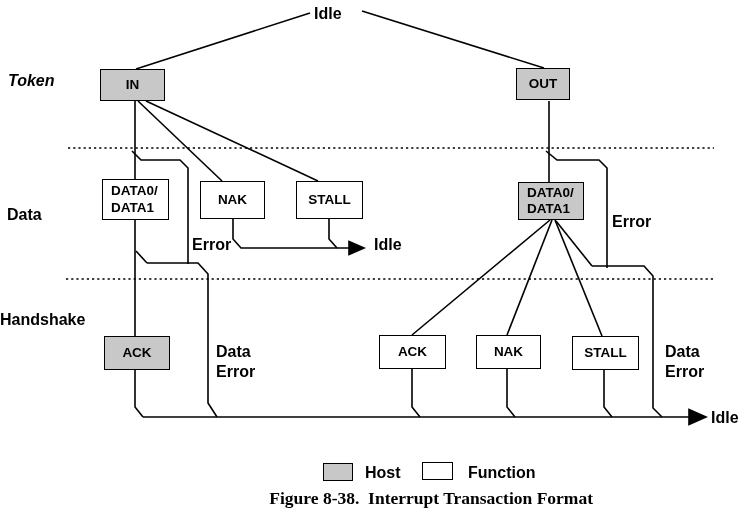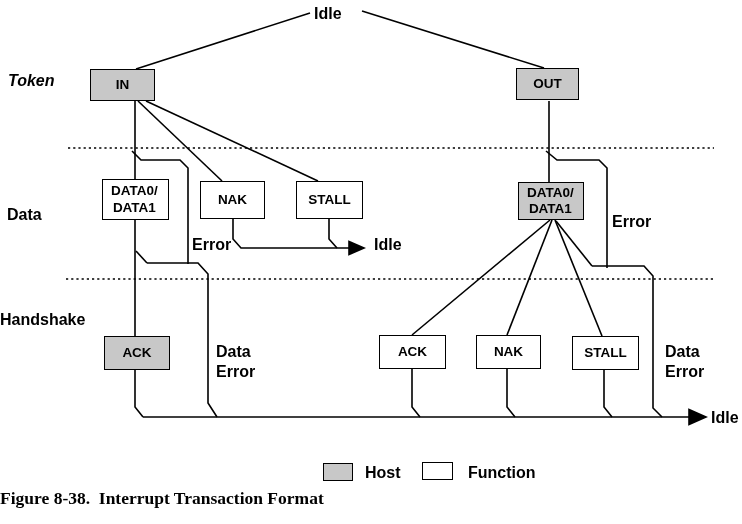--- a/index.html
+++ b/index.html
@@ -4,26 +4,26 @@
 <style>
   html,body{margin:0;padding:0;background:#ffffff;}
   #page{position:relative;width:742px;height:524px;background:#ffffff;overflow:hidden;
         font-family:"Liberation Sans",sans-serif;color:#000;}
   #lines{position:absolute;left:0;top:0;width:742px;height:524px;}
   .label{position:absolute;font-weight:bold;font-size:16px;line-height:1.28;
          white-space:pre-line;color:#000;}
   .node{position:absolute;box-sizing:border-box;border:1.8px solid #000;
         display:flex;align-items:center;justify-content:center;text-align:center;
         font-weight:bold;font-size:13.5px;line-height:1.22;white-space:pre-line;}
-  .node.left-text{justify-content:flex-start;text-align:center;padding-left:8px;}
+  .node.left-text{justify-content:flex-start;text-align:left;padding-left:8px;}
   .host{background:var(--host-fill,#c8c8c8);}
   .function{background:var(--function-fill,#ffffff);}
   .swatch{position:absolute;box-sizing:border-box;border:1.5px solid #000;
           width:31px;height:18px;}
-  #caption{position:absolute;left:0;top:488px;width:593px;text-align:left;
+  #caption{position:absolute;left:0;top:488px;width:593px;text-align:right;
            font-family:"Liberation Serif",serif;font-weight:bold;font-size:17.5px;
            white-space:pre;}
 </style>
 </head>
 <body>
 
 <div id="page">
 
   <svg id="lines" viewBox="0 0 742 524" fill="none" stroke="#000" stroke-width="1.6">
 
@@ -61,22 +61,22 @@
       <polyline points="507,369 507,407 515,417"></polyline>
       <polyline points="604,370 604,407 612,417"></polyline>
     </g>
 
     <g>
       <line x1="143" y1="417" x2="690" y2="417"></line>
       <polygon points="689,409.5 689,424.5 706,417" fill="#000"></polygon>
     </g>
   </svg>
 
-  <div class="node host" style="left:90px;top:69px;width:65px;height:32px;">IN</div>
-  <div class="node host" style="left:516px;top:68px;width:63px;height:32px;">OUT</div>
+  <div class="node host" style="left:100px;top:69px;width:65px;height:32px;">IN</div>
+  <div class="node host" style="left:516px;top:68px;width:54px;height:32px;">OUT</div>
 
   <div class="node function left-text" style="left:102px;top:179px;width:67px;height:41px;">DATA0/
 DATA1</div>
   <div class="node function" style="left:200px;top:181px;width:65px;height:38px;">NAK</div>
   <div class="node function" style="left:296px;top:181px;width:67px;height:38px;">STALL</div>
   <div class="node host left-text" style="left:518px;top:182px;width:66px;height:38px;">DATA0/
 DATA1</div>
 
   <div class="node host" style="left:104px;top:336px;width:66px;height:34px;">ACK</div>
   <div class="node function" style="left:379px;top:335px;width:67px;height:34px;">ACK</div>

